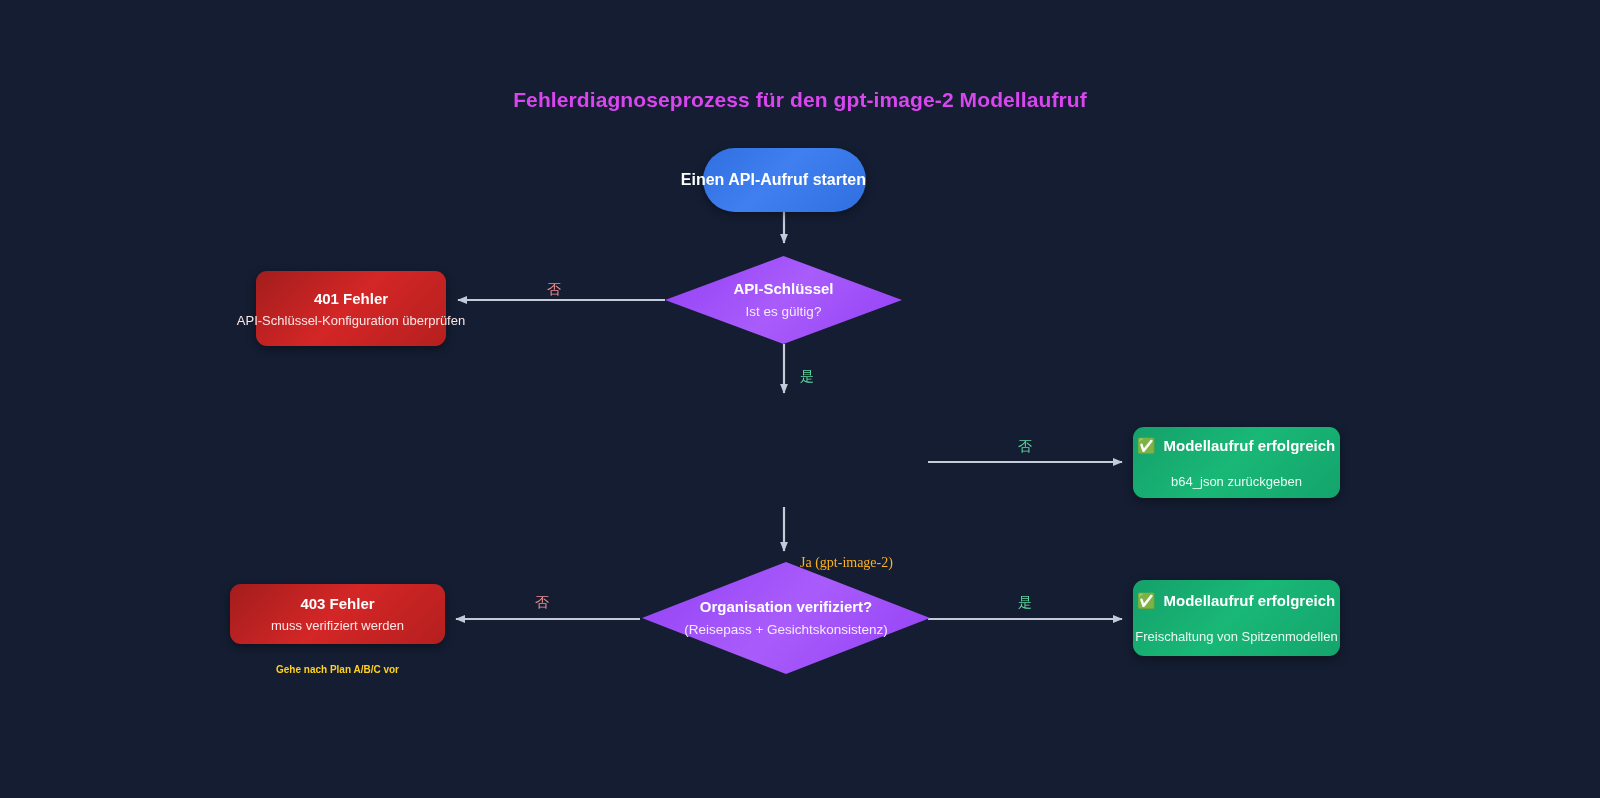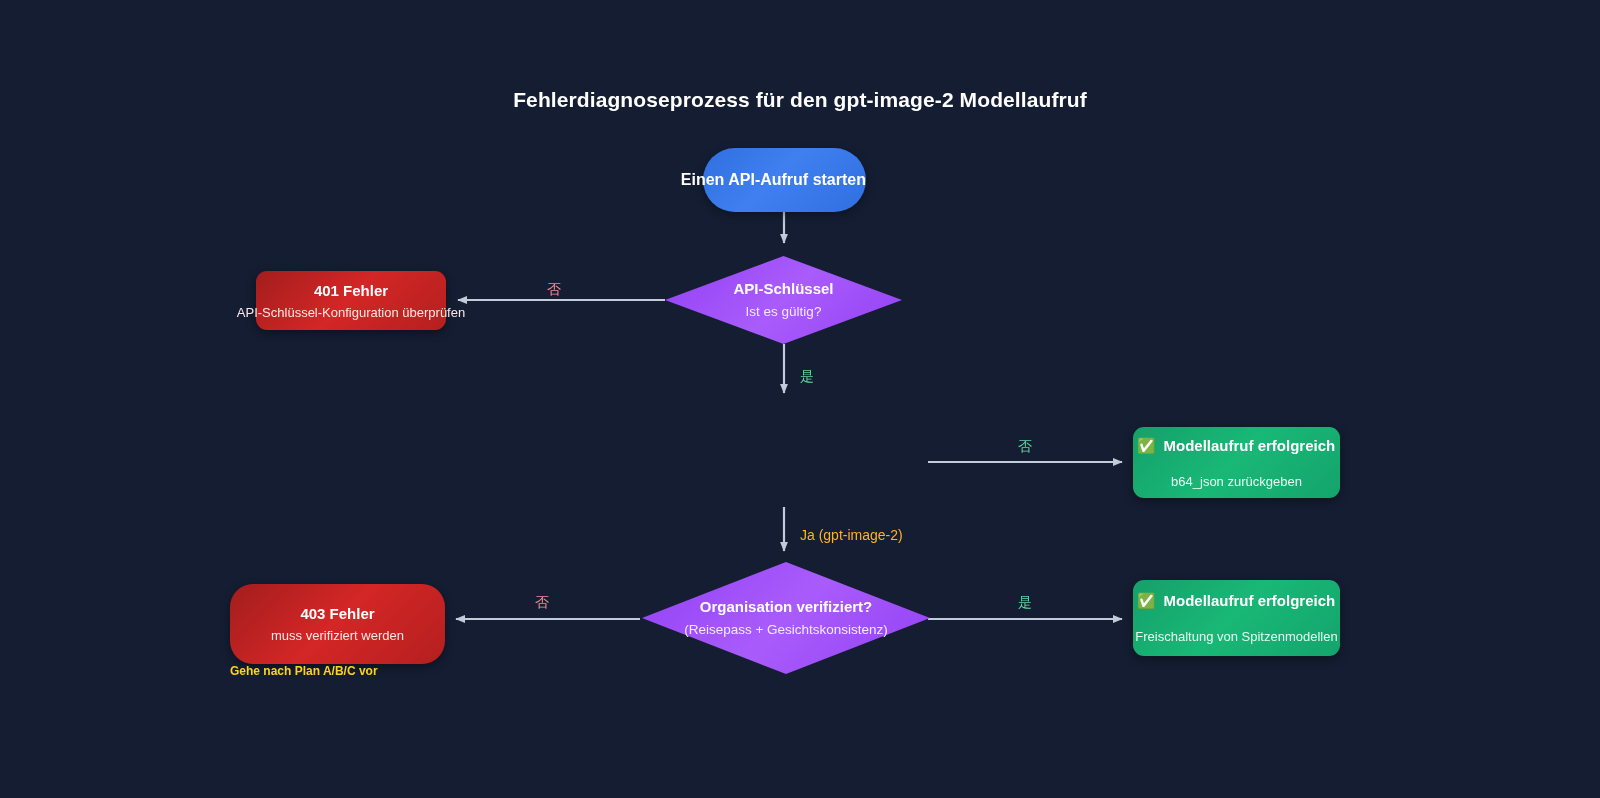--- a/index.html
+++ b/index.html
@@ -39,21 +39,21 @@
 
   
   #chart-title {
     position: absolute;
     left: 0;
     top: 88px;
     width: 1600px;
     text-align: center;
     font-size: 21px;
     font-weight: bold;
-    color: #ffffff;
+    color: #d946ef;
     letter-spacing: 0.1px;
   }
 
   
   #node-start {
     left: 703px;
     top: 148px;
     width: 163px;
     height: 64px;
     border-radius: 34px;
@@ -127,31 +127,31 @@
     color: #ffffff;
     white-space: nowrap;
   }
   .errbox .sub {
     margin-top: 6px;
     font-size: 13px;
     color: #fbe7e7;
     white-space: nowrap;
   }
 
-  #node-err401 { left: 256px; top: 271px; width: 190px; height: 59px; }
-  #node-err403 { left: 230px; top: 584px; width: 215px; height: 80px; border-radius: 23px; }
+  #node-err401 { left: 256px; top: 271px; width: 190px; height: 75px; }
+  #node-err403 { left: 230px; top: 584px; width: 215px; height: 60px; }
 
   
   #note-plan {
     position: absolute;
     left: 230px;
     top: 664px;
     width: 215px;
-    text-align: left;
-    font-size: 12px;
+    text-align: center;
+    font-size: 10px;
     font-weight: bold;
     color: #ffd21e;
     white-space: nowrap;
   }
 
   
   .okbox {
     border-radius: 11px;
     background: linear-gradient(135deg, #15a06a 0%, #19b877 48%, #14a46c 100%);
     box-shadow: 0 3px 10px rgba(0,0,0,0.38);
@@ -189,21 +189,21 @@
 
   
   .edge-label {
     position: absolute;
     font-size: 14px;
     white-space: nowrap;
     font-family: "DejaVu Sans", "Liberation Sans", sans-serif;
   }
   .lbl-no  { color: #f2908f; }
   .lbl-yes { color: #5fd9a0; }
-  .lbl-amber { color: #ffb31e; font-family: Liberation Sans, sans-serif; }
+  .lbl-amber { color: #ffb31e; font-family: Liberation Serif, serif; margin-top: 28px; }
 
   #lbl-e1 { left: 547px; top: 281px; }
   #lbl-e2 { left: 800px; top: 368px; }
   #lbl-e3 { left: 1018px; top: 438px; }
   #lbl-e4 { left: 800px; top: 527px; font-size: 14px; }
   #lbl-e5 { left: 535px; top: 594px; }
   #lbl-e6 { left: 1018px; top: 594px; }
 </style>
 </head>
 <body>

